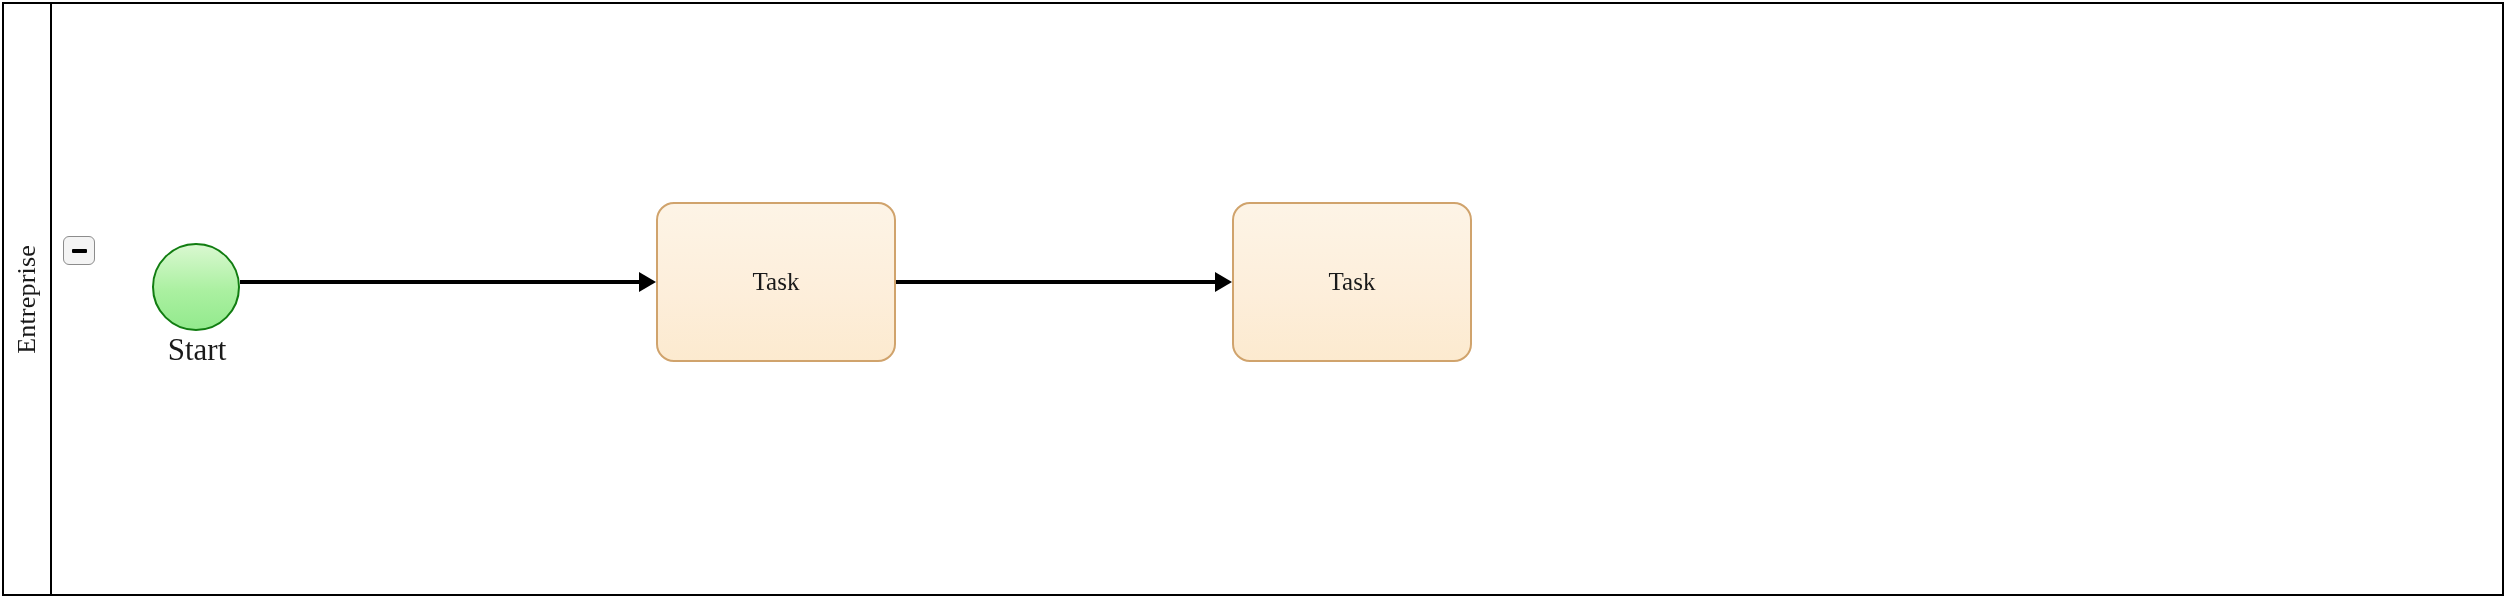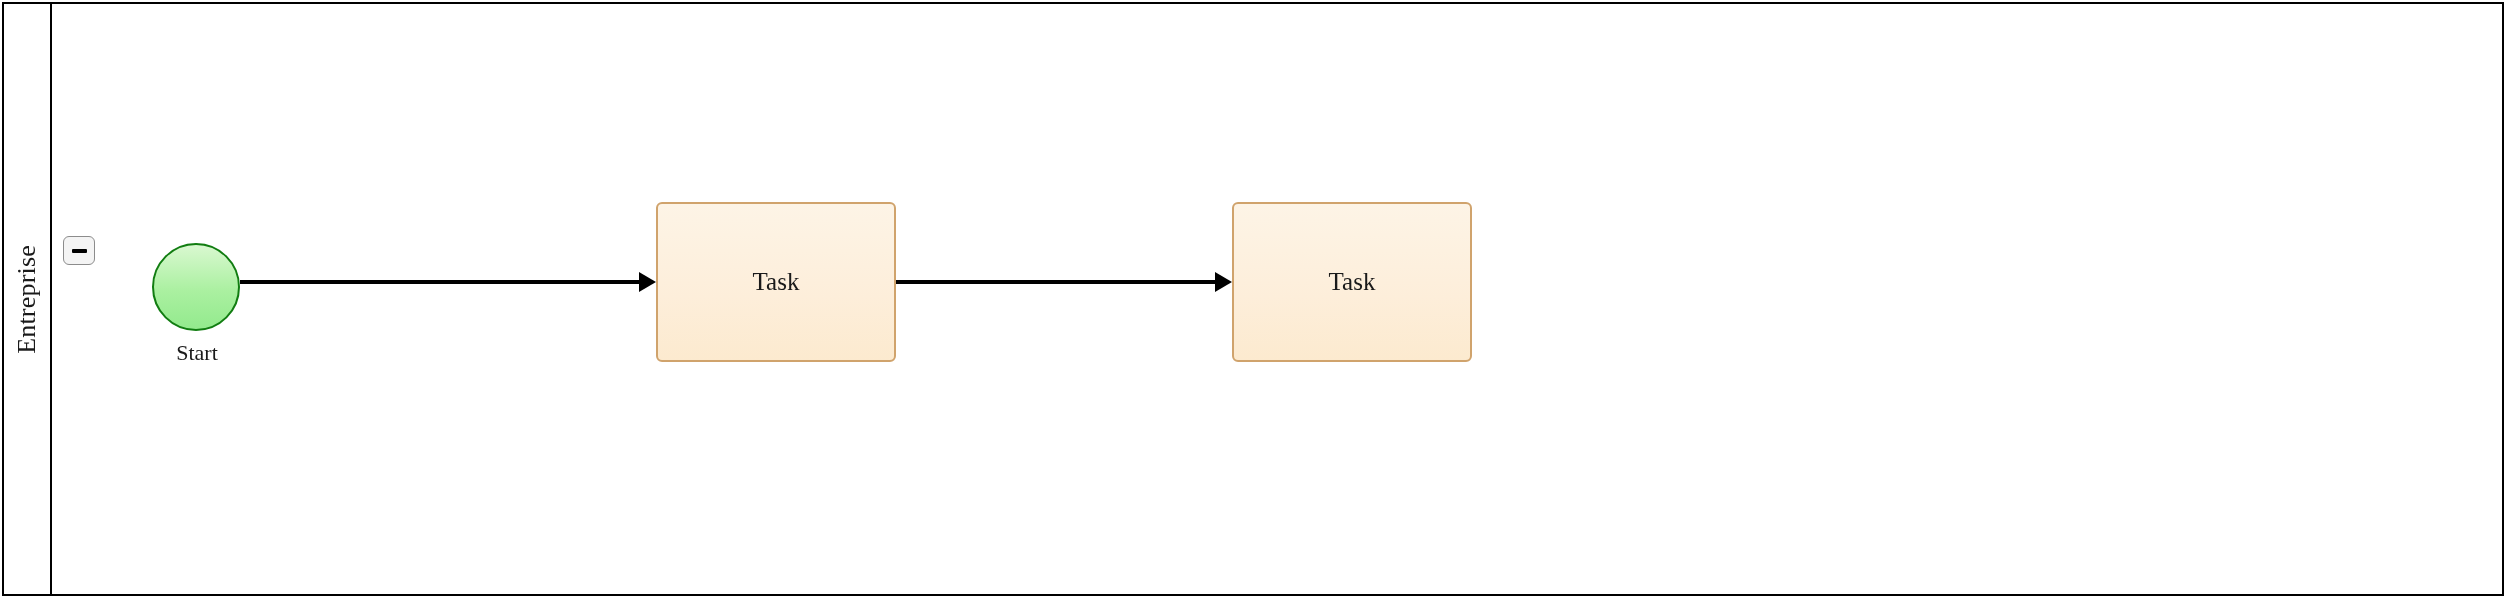--- a/index.html
+++ b/index.html
@@ -103,36 +103,36 @@
     width: 100%;
     height: 100%;
     box-sizing: border-box;
     border-radius: 50%;
     border: 2.6px solid #117d11;
     background: linear-gradient(to bottom, #d9f8d0 0%, #aaf0a0 55%, #93ea8d 100%);
   }
   .start-label {
     position: absolute;
     left: 55px;
-    top: 336px;
+    top: 328px;
     width: 180px;
     text-align: center;
     font-family: "Liberation Serif", serif;
-    font-size: 22px;
+    font-size: 31px;
     color: #1a1a1a;
     white-space: nowrap;
     user-select: none;
   }
 
   
   .task {
     position: absolute;
     box-sizing: border-box;
     border: 2.4px solid #d0a36c;
-    border-radius: 6px;
+    border-radius: 18px;
     background: linear-gradient(to bottom, #fdf4e6 0%, #fdeeda 60%, #fceacf 100%);
     display: flex;
     align-items: center;
     justify-content: center;
   }
   .task-label {
     font-family: "Liberation Serif", serif;
     font-size: 25px;
     color: #1a1a1a;
     user-select: none;

